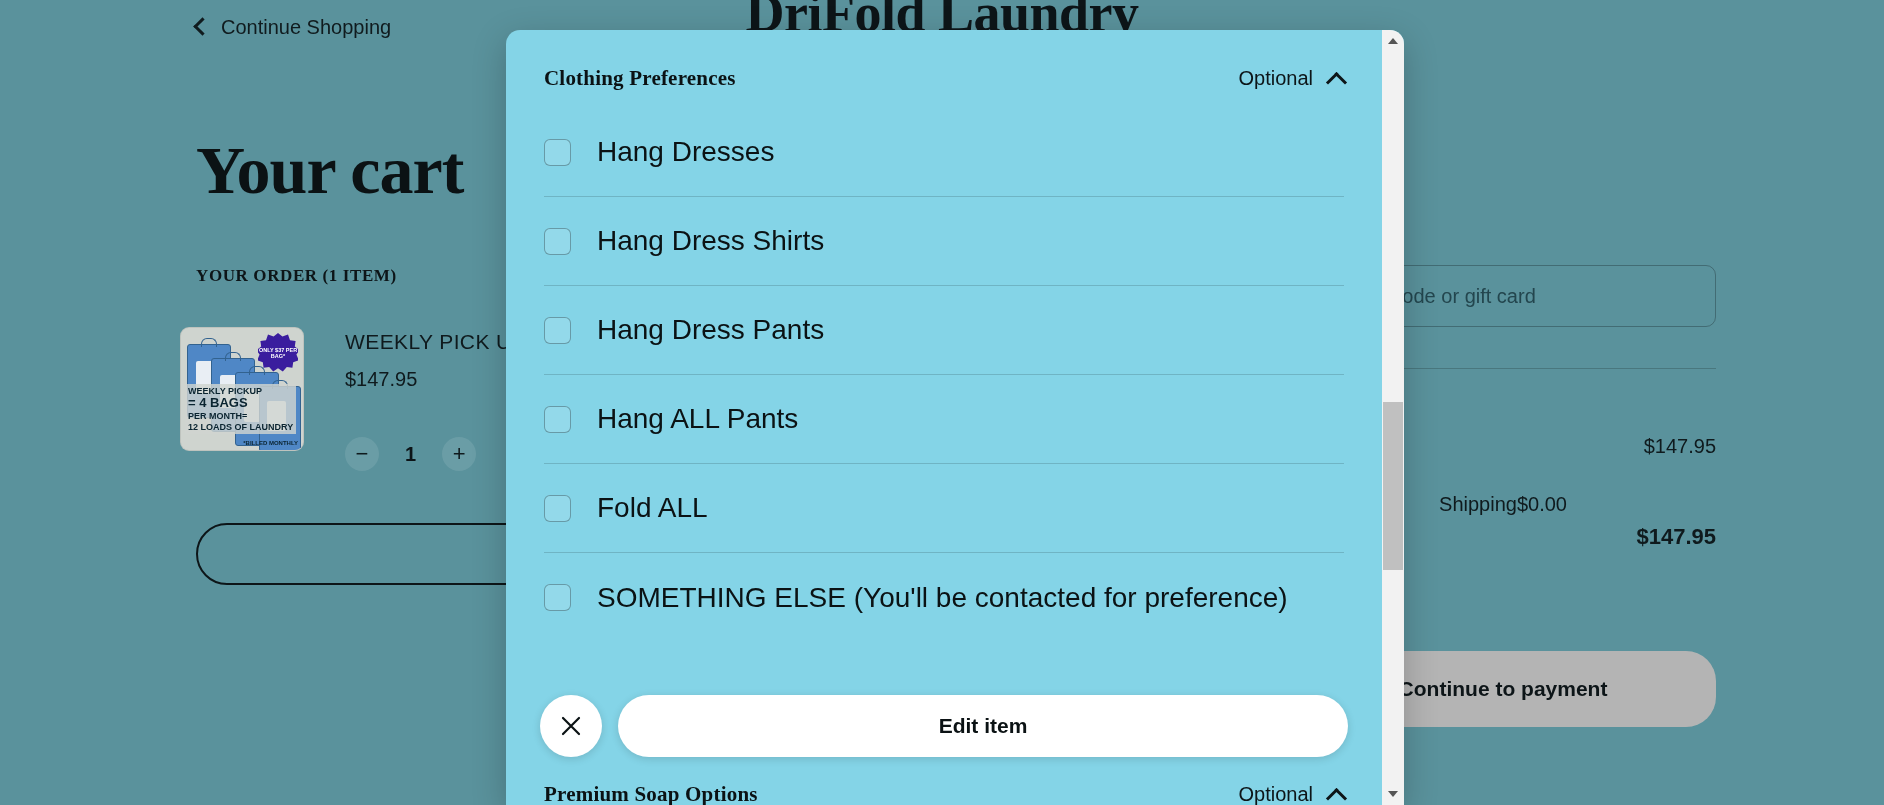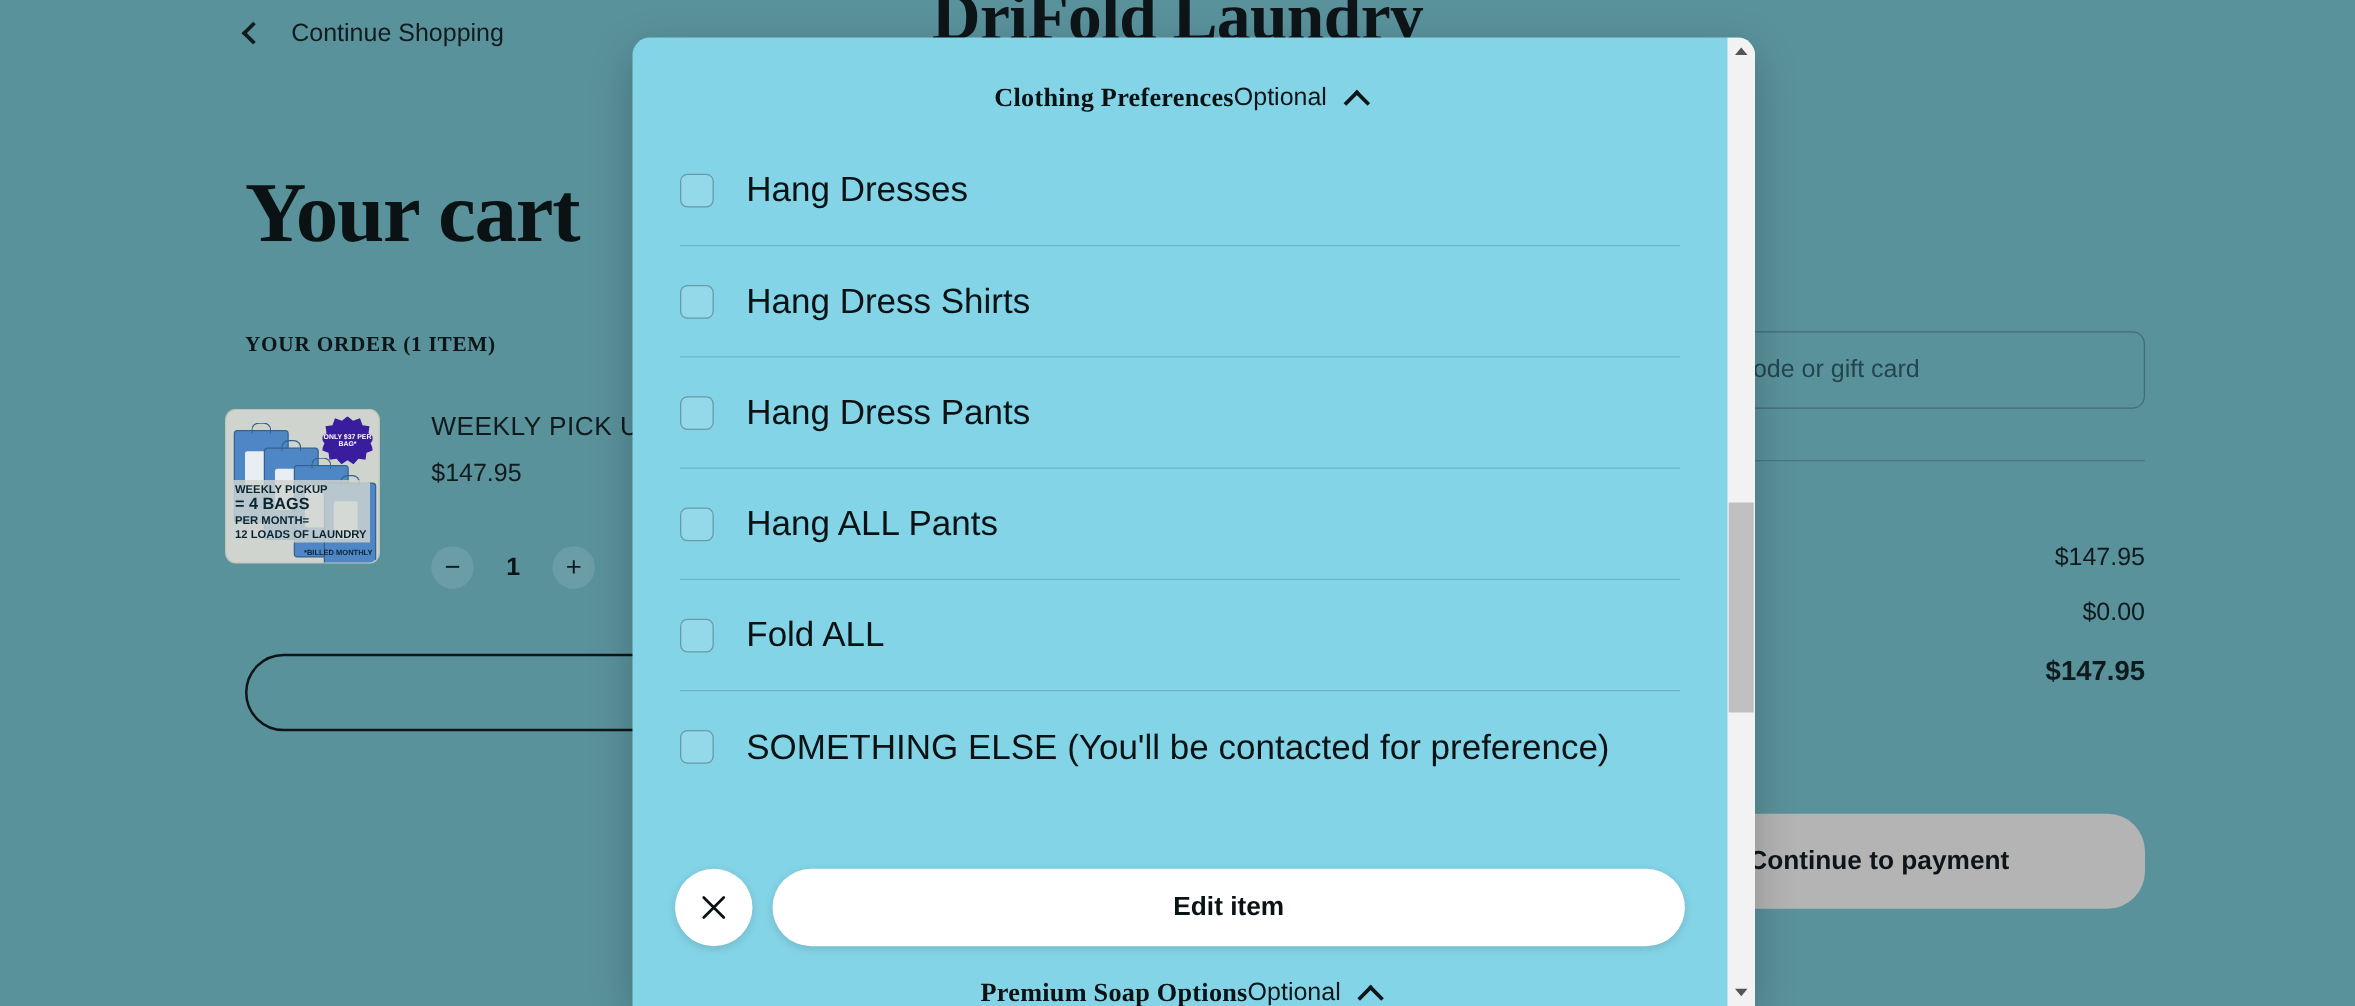--- a/index.html
+++ b/index.html
@@ -36,21 +36,21 @@
     letter-spacing: -0.5px;
     white-space: nowrap;
   }
 
   .continue-shopping {
     position: absolute;
     top: 16px;
     left: 196px;
     display: flex;
     align-items: center;
-    gap: 24px;
+    gap: 12px;
     color: #101b1e;
     font-size: 20px;
   }
   .continue-shopping .chev-left {
     display: inline-block;
     width: 13px; height: 13px;
     border-left: 3px solid #101b1e;
     border-bottom: 3px solid #101b1e;
     transform: rotate(45deg);
     position: relative;
@@ -230,21 +230,21 @@
     position: absolute;
     left: 1290px;
     width: 426px;
     display: flex;
     justify-content: space-between;
     align-items: baseline;
     font-size: 20px;
     color: #0f1a1d;
   }
   .sum-row.r1 { top: 435px; }
-  .sum-row.r2 { top: 479px; }
+  .sum-row.r2 { top: 493px; justify-content: center; }
   .sum-row.r3 { top: 524px; font-size: 22px; font-weight: 700; }
 
   .tax-note {
     position: absolute;
     left: 1290px;
     top: 575px;
     width: 426px;
     text-align: right;
     font-size: 16px;
     color: #1c3b43;
@@ -285,21 +285,21 @@
     width: 876px;
     height: 100%;
   }
 
   .section-head {
     position: absolute;
     left: 38px;
     right: 38px;
     display: flex;
     align-items: center;
-    justify-content: center;
+    justify-content: space-between;
   }
   .section-head.top { top: 36px; }
   .section-head.bottom { top: 752px; }
 
   .section-title {
     font-family: "Liberation Serif", serif;
     font-weight: 700;
     font-size: 21px;
     color: #0b1214;
     letter-spacing: 0.2px;

